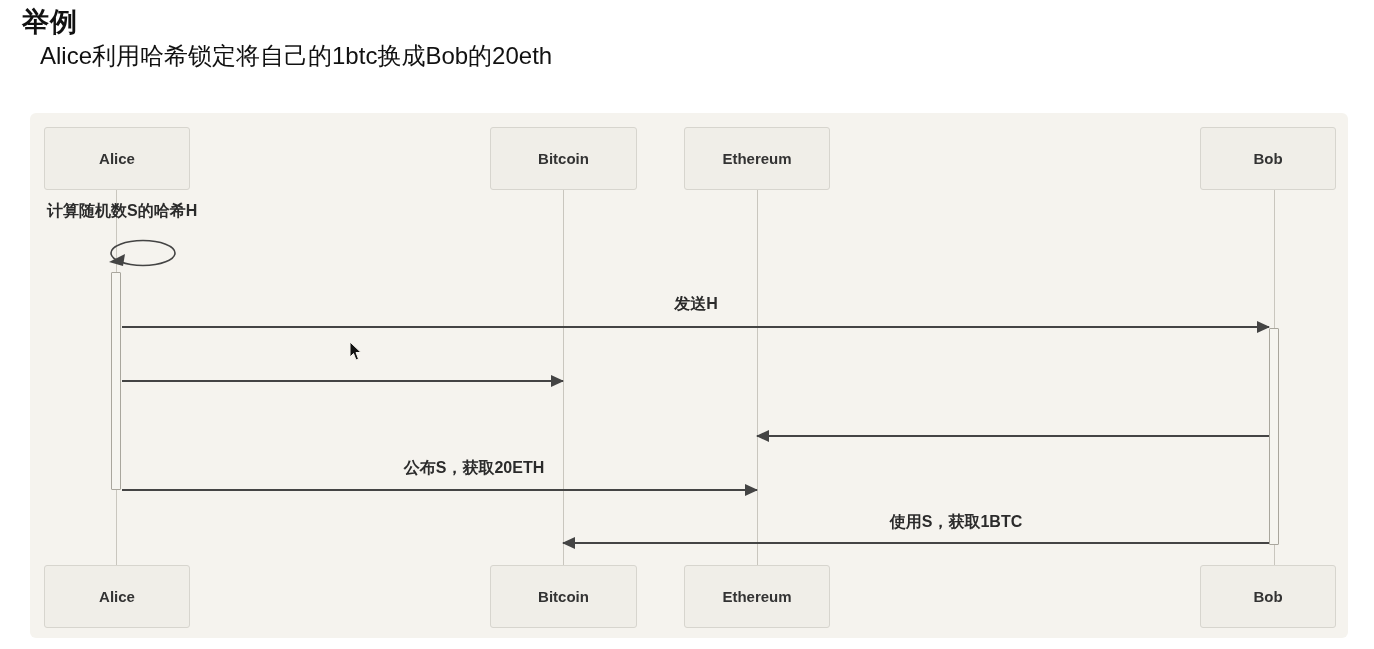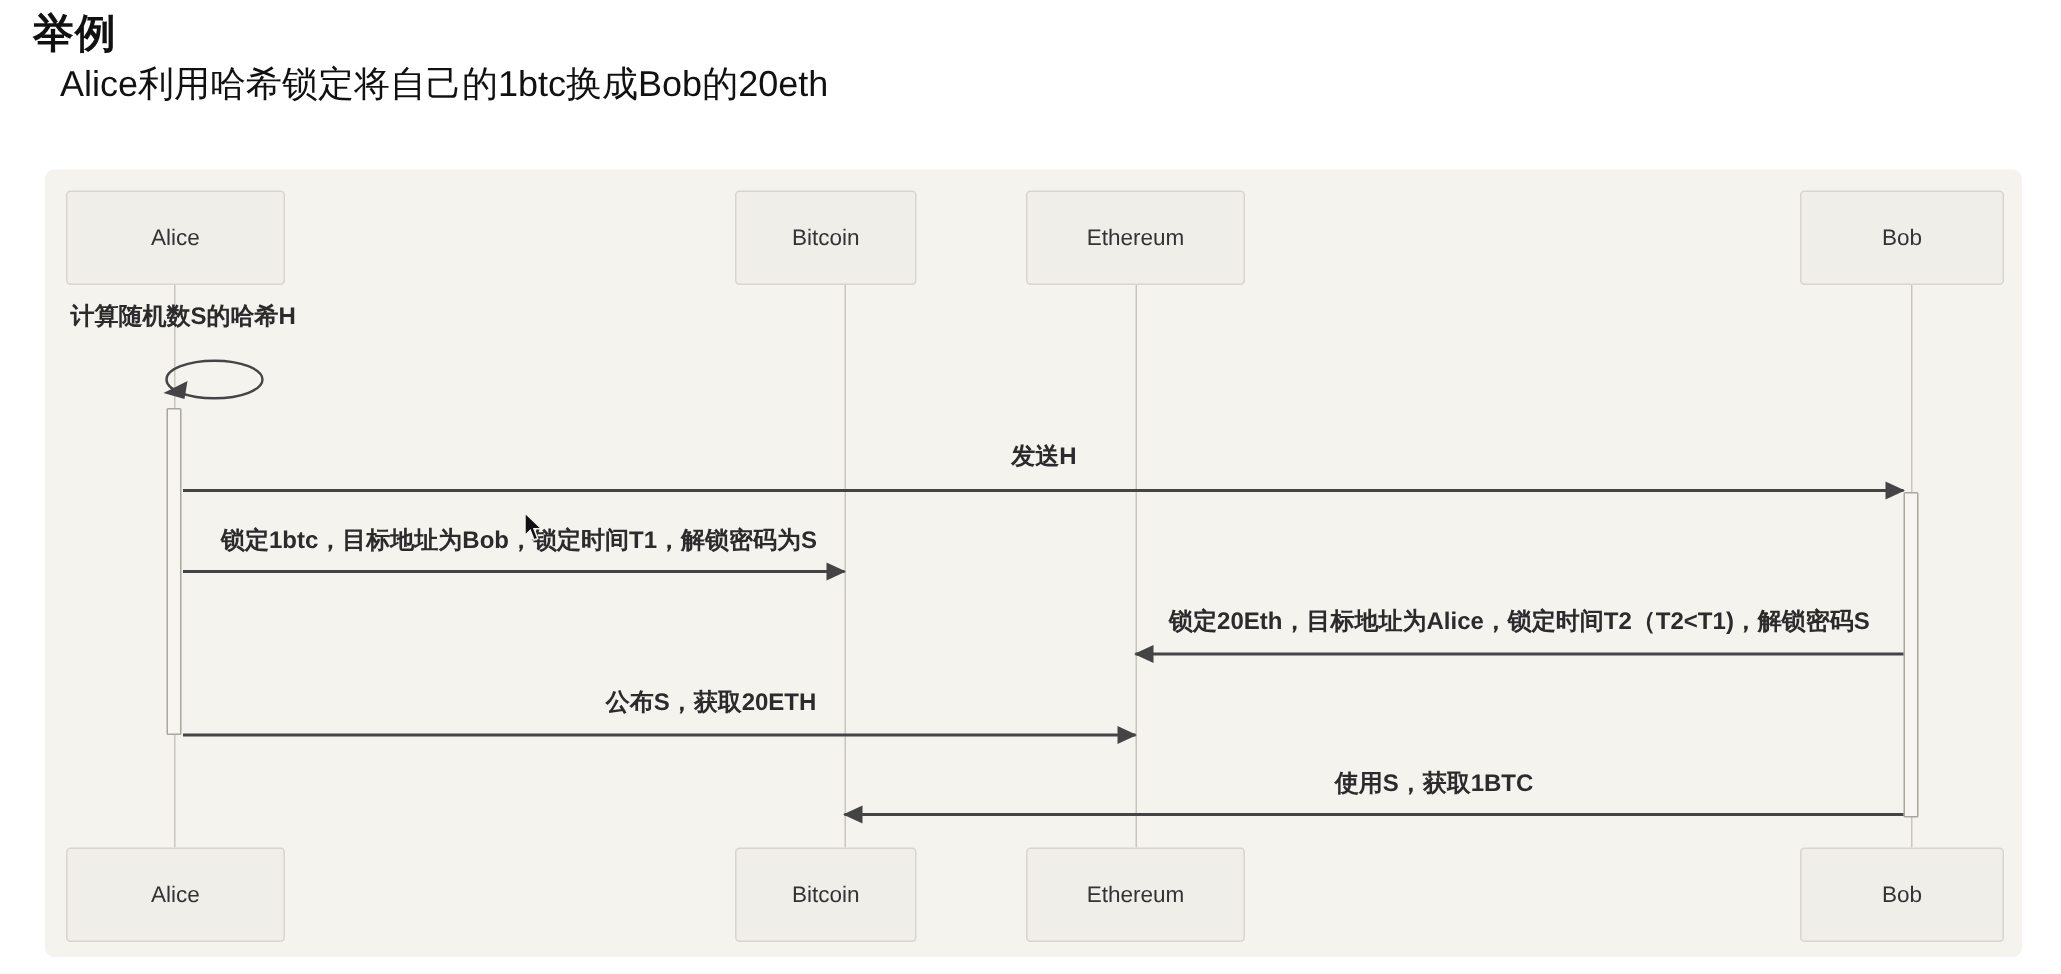--- a/index.html
+++ b/index.html
@@ -25,26 +25,26 @@
   .panel{
     position:absolute;left:30px;top:113px;width:1318px;height:525px;
     background:var(--panel-bg);border-radius:6px;
   }
   .panel *{position:absolute;}
   .lifeline{width:1px;top:77px;height:375px;background:var(--lifeline);}
   .pbox{
     height:63px;background:var(--box-bg);
     border:1px solid var(--box-border);border-radius:3px;
     display:flex;align-items:center;justify-content:center;
-    font-size:15px;color:var(--label-text);
+    font-size:15px;color:var(--label-text);font-weight:bold;
   }
   .pbox span{position:static;}
   .row-top{top:14px;} .row-bottom{top:452px;}
   .bx-alice{left:14px;width:146px;}
-  .bx-bitcoin{left:460px;width:121px;}
+  .bx-bitcoin{left:460px;width:147px;}
   .bx-ethereum{left:654px;width:146px;justify-content:center;}
   .bx-bob{left:1170px;width:136px;}
   .activation{
     width:10px;background:#f6f5f0;border:1px solid #a9a69d;border-radius:1px;
   }
   .act-alice{left:81px;top:159px;height:218px;}
   .act-bob{left:1239px;top:215px;height:217px;}
   .msg-label{
     transform:translateX(-50%);white-space:nowrap;
     font-size:16px;font-weight:700;color:var(--message-text);
@@ -113,26 +113,24 @@
   </svg>
 
   <div class="activation act-alice"></div>
   <div class="activation act-bob"></div>
 
   <div class="msg-label" style="left:666px;top:181px;">发送H</div>
   <div class="arrow" style="left:92px;top:213px;width:1147px;">
       <span class="head-r"></span>
     </div>
 
-  <div class="msg-label" style="left:316px;top:237px;">锁定1btc，目标地址为Bob，锁定时间T1，解锁密码为S</div>
   <div class="arrow" style="left:92px;top:267px;width:441px;">
       <span class="head-r"></span>
     </div>
 
-  <div class="msg-label" style="left:983px;top:291px;">锁定20Eth，目标地址为Alice，锁定时间T2（T2&lt;T1)，解锁密码S</div>
   <div class="arrow" style="left:727px;top:322px;width:512px;">
       <span class="head-l"></span>
     </div>
 
   <div class="msg-label" style="left:412px;top:345px;margin-left:32px;">公布S，获取20ETH</div>
   <div class="arrow" style="left:92px;top:376px;width:635px;">
       <span class="head-r"></span>
     </div>
 
   <div class="msg-label" style="left:886px;top:399px;margin-left:40px;">使用S，获取1BTC</div>

